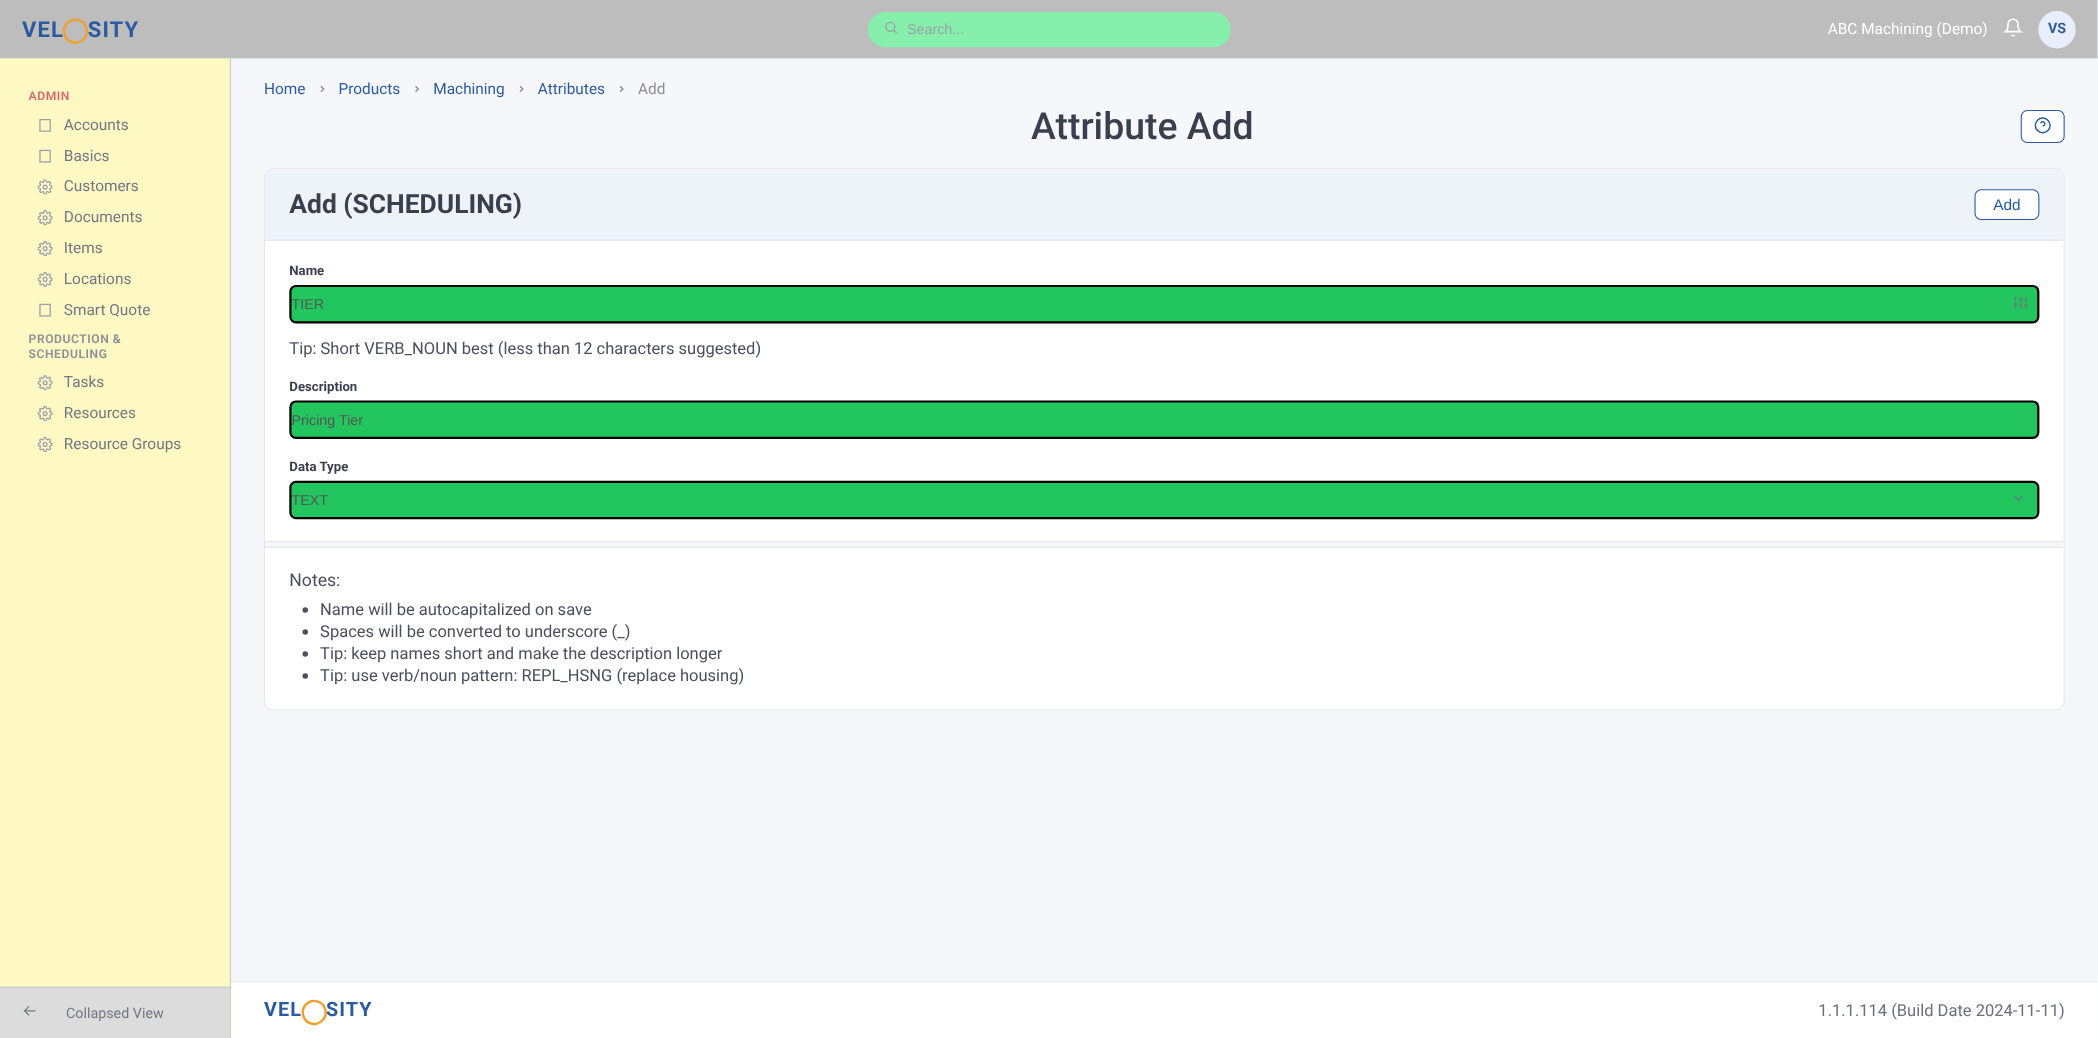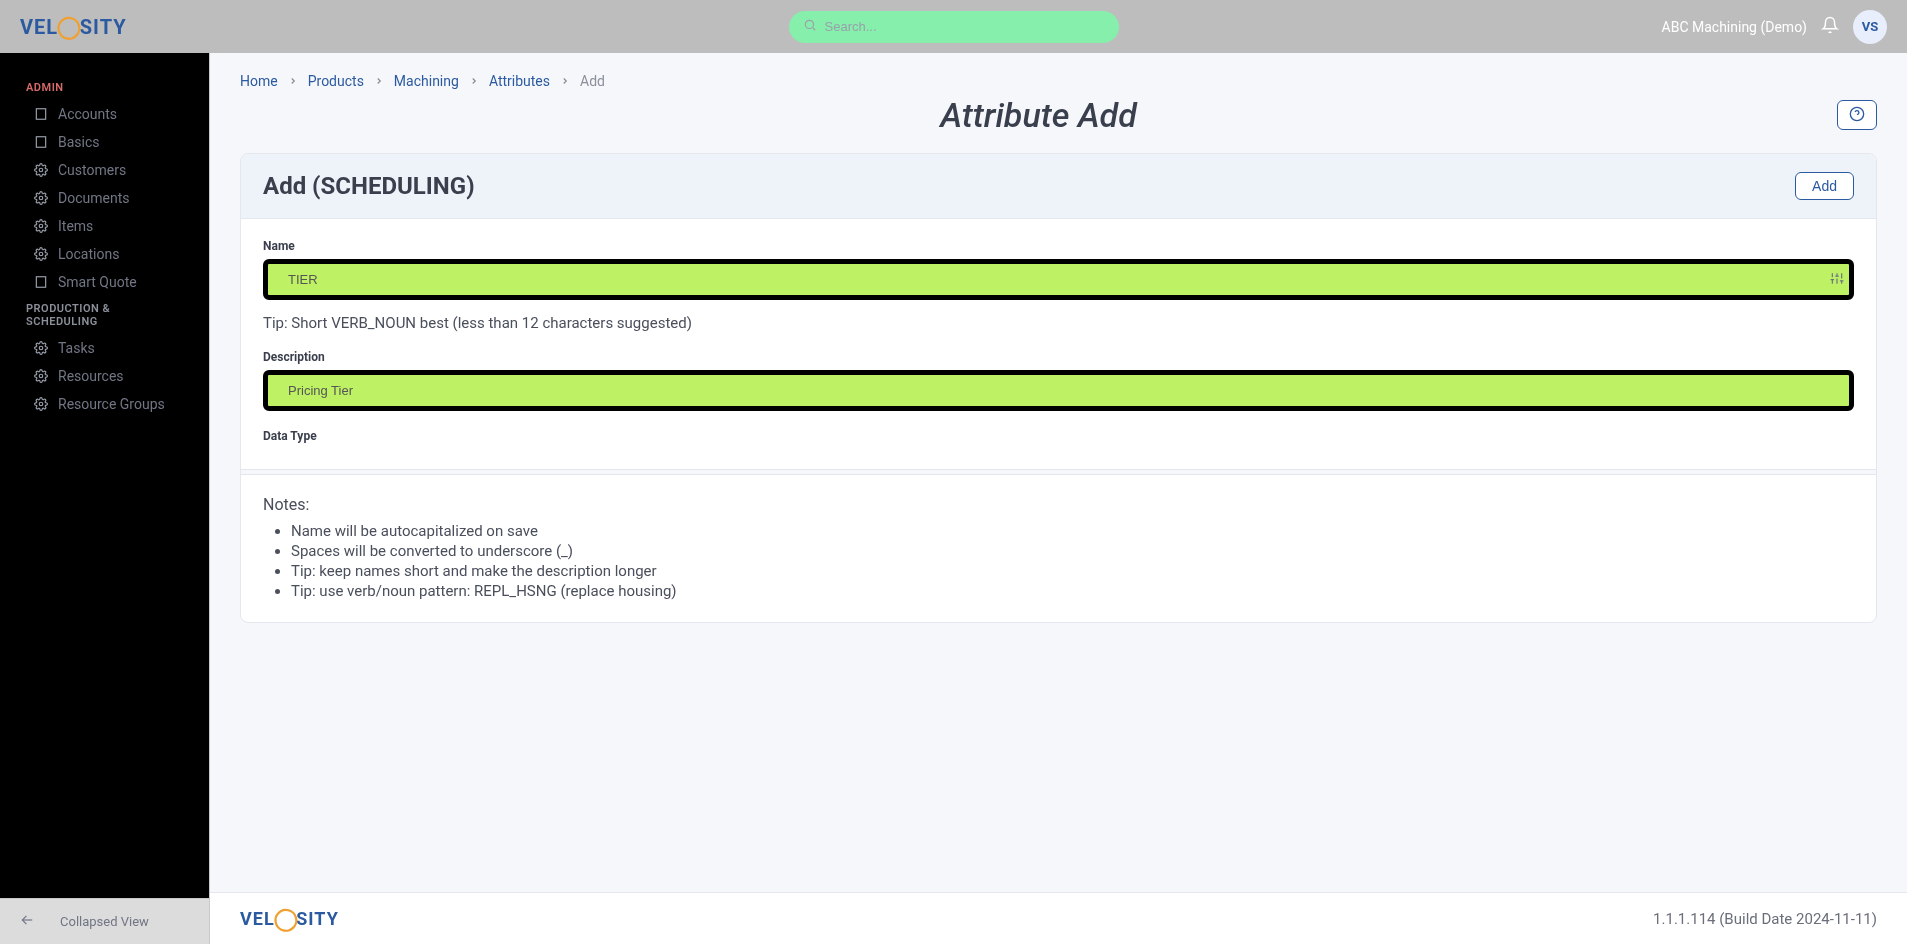--- a/index.html
+++ b/index.html
@@ -84,21 +84,21 @@
 
   
   .shell {
     display: flex;
     height: calc(100% - 53px);
   }
 
   
   .sidebar {
     width: 210px;
-    background: #000000;
+    background: #fef9c3;
     display: flex;
     flex-direction: column;
     border-right: 1px solid #c8c8c8;
   }
   .sidebar-scroll {
     flex: 1;
     overflow-y: auto;
     padding: 22px 0 10px 0;
   }
   .side-section-label {
@@ -156,21 +156,20 @@
     font-size: 14px;
     color: #8a8f99;
     margin-bottom: 6px;
   }
   .breadcrumb a { color: #2c5aa0; text-decoration: none; cursor: pointer; }
   .breadcrumb .sep svg { display: block; }
   .page-title-row {
     display: flex;
     align-items: center;
     margin: 6px 0 18px 0;
-    font-style: italic;
   }
   .page-title {
     flex: 1;
     text-align: center;
     font-size: 34px;
     font-weight: 500;
     color: #3a3f4d;
   }
   .help-btn {
     width: 40px; height: 30px;
@@ -226,26 +225,26 @@
     font-size: 12px;
     color: #3a3f4d;
     margin-bottom: 6px;
     display: block;
   }
   .input-wrap {
     position: relative;
   }
   .text-input, .select-input {
     width: 100%;
-    border: 5px solid #000000;
+    border: 2px solid #000000;
     border-radius: 6px;
-    padding: 8px 20px;
+    padding: 8px 0;
     font-size: 13px;
     color: #555;
-    background: #bef264;
+    background: #22c55e;
     outline: none;
   }
   .input-suffix-icon {
     position: absolute;
     right: 10px;
     top: 50%;
     transform: translateY(-50%);
     color: #6b7280;
     cursor: pointer;
   }
@@ -505,20 +504,30 @@
             </span>
           </div>
           <div class="tip">Tip: Short VERB_NOUN best (less than 12 characters suggested)</div>
 
           <label class="form-label">Description</label>
           <div class="input-wrap" style="margin-bottom:18px;">
             <input class="text-input" type="text" value="Pricing Tier" style="">
           </div>
 
           <label class="form-label">Data Type</label>
+          <div class="input-wrap">
+            <select class="select-input">
+              <option>TEXT</option>
+            </select>
+            <span class="select-caret">
+              <svg width="14" height="14" viewBox="0 0 24 24" fill="none" stroke="currentColor" stroke-width="2">
+                  <polyline points="6 9 12 15 18 9"></polyline>
+                </svg>
+            </span>
+          </div>
         </div>
 
         <div class="card-sep"></div>
 
         <div class="card-section">
           <div class="notes-heading">Notes:</div>
           <ul class="notes-list" id="notes-list">
               <li>Name will be autocapitalized on save</li>
               <li>Spaces will be converted to underscore (_)</li>
               <li>Tip: keep names short and make the description longer</li>

